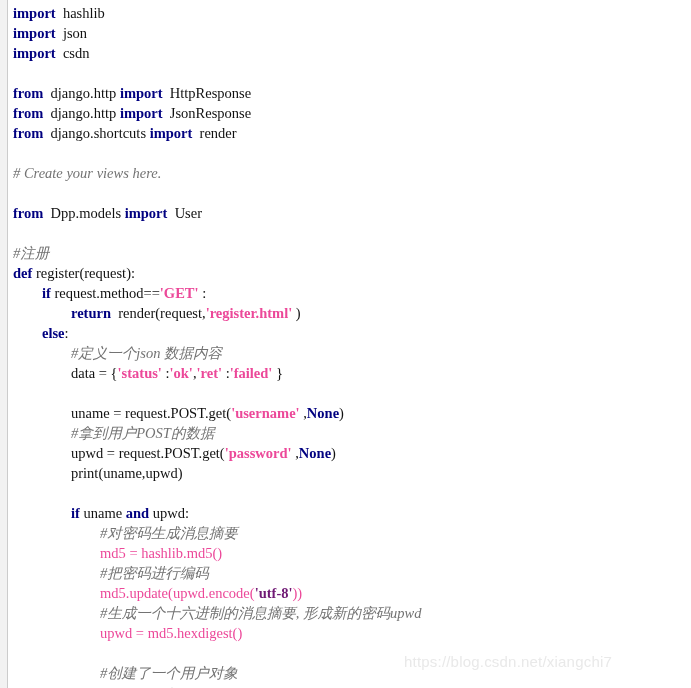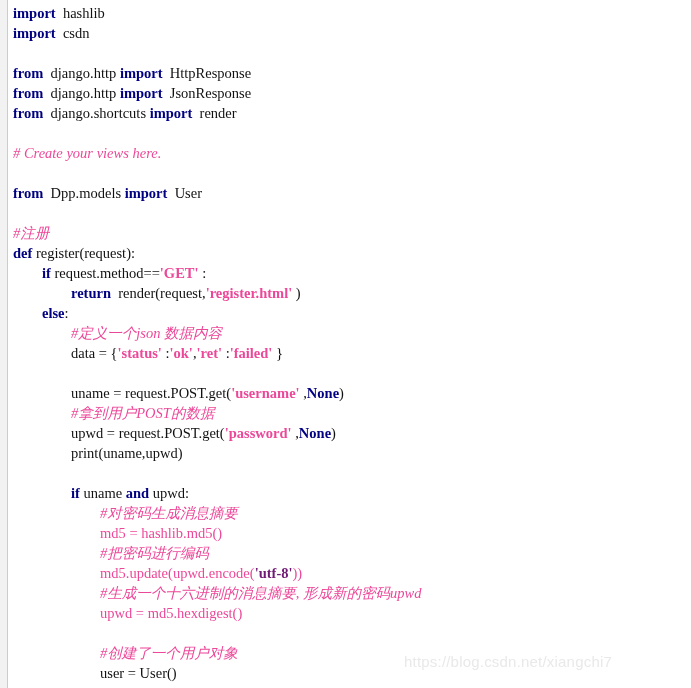--- a/index.html
+++ b/index.html
@@ -54,21 +54,21 @@
   .ind-0 { padding-left: 0px; }
   .ind-1 { padding-left: 29px; }
   .ind-2 { padding-left: 58px; }
   .ind-3 { padding-left: 87px; }
 
   
   .tok-plain   { color: #111111; }
   .tok-kw      { color: #000080; font-weight: bold; }
   .tok-builtin { color: #000080; font-weight: bold; }
   .tok-str     { color: #ec4899; font-weight: bold; }
-  .tok-comment { color: #ec4899; font-style: italic; }
+  .tok-comment { color: #737373; font-style: italic; }
   .tok-err     { color: #ec4899; font-weight: normal; }
   .tok-errstr  { color: #701a75; font-weight: bold; }
 
   #watermark {
     position: absolute;
     right: 6px;
     bottom: 18px;
     font-family: "Liberation Sans", "DejaVu Sans", sans-serif;
     font-size: 15px;
     color: #e9e9e9;
@@ -79,20 +79,21 @@
 </style>
 </head>
 <body>
 
 <div id="code-viewer">
 
   <div id="gutter"></div>
 
   <div id="code-body">
       <div class="code-line ind-0"><span class="tok-kw">import</span><span class="tok-plain">  hashlib</span></div>
+      <div class="code-line ind-0"><span class="tok-kw">import</span><span class="tok-plain">  json</span></div>
       <div class="code-line ind-0"><span class="tok-kw">import</span><span class="tok-plain">  csdn</span></div>
       <div class="code-line ind-0">&nbsp;</div>
       <div class="code-line ind-0"><span class="tok-kw">from</span><span class="tok-plain">  django.http </span><span class="tok-kw">import</span><span class="tok-plain">  HttpResponse</span></div>
       <div class="code-line ind-0"><span class="tok-kw">from</span><span class="tok-plain">  django.http </span><span class="tok-kw">import</span><span class="tok-plain">  JsonResponse</span></div>
       <div class="code-line ind-0"><span class="tok-kw">from</span><span class="tok-plain">  django.shortcuts </span><span class="tok-kw">import</span><span class="tok-plain">  render</span></div>
       <div class="code-line ind-0">&nbsp;</div>
       <div class="code-line ind-0"><span class="tok-comment"># Create your views here.</span></div>
       <div class="code-line ind-0">&nbsp;</div>
       <div class="code-line ind-0"><span class="tok-kw">from</span><span class="tok-plain">  Dpp.models </span><span class="tok-kw">import</span><span class="tok-plain">  User</span></div>
       <div class="code-line ind-0">&nbsp;</div>

